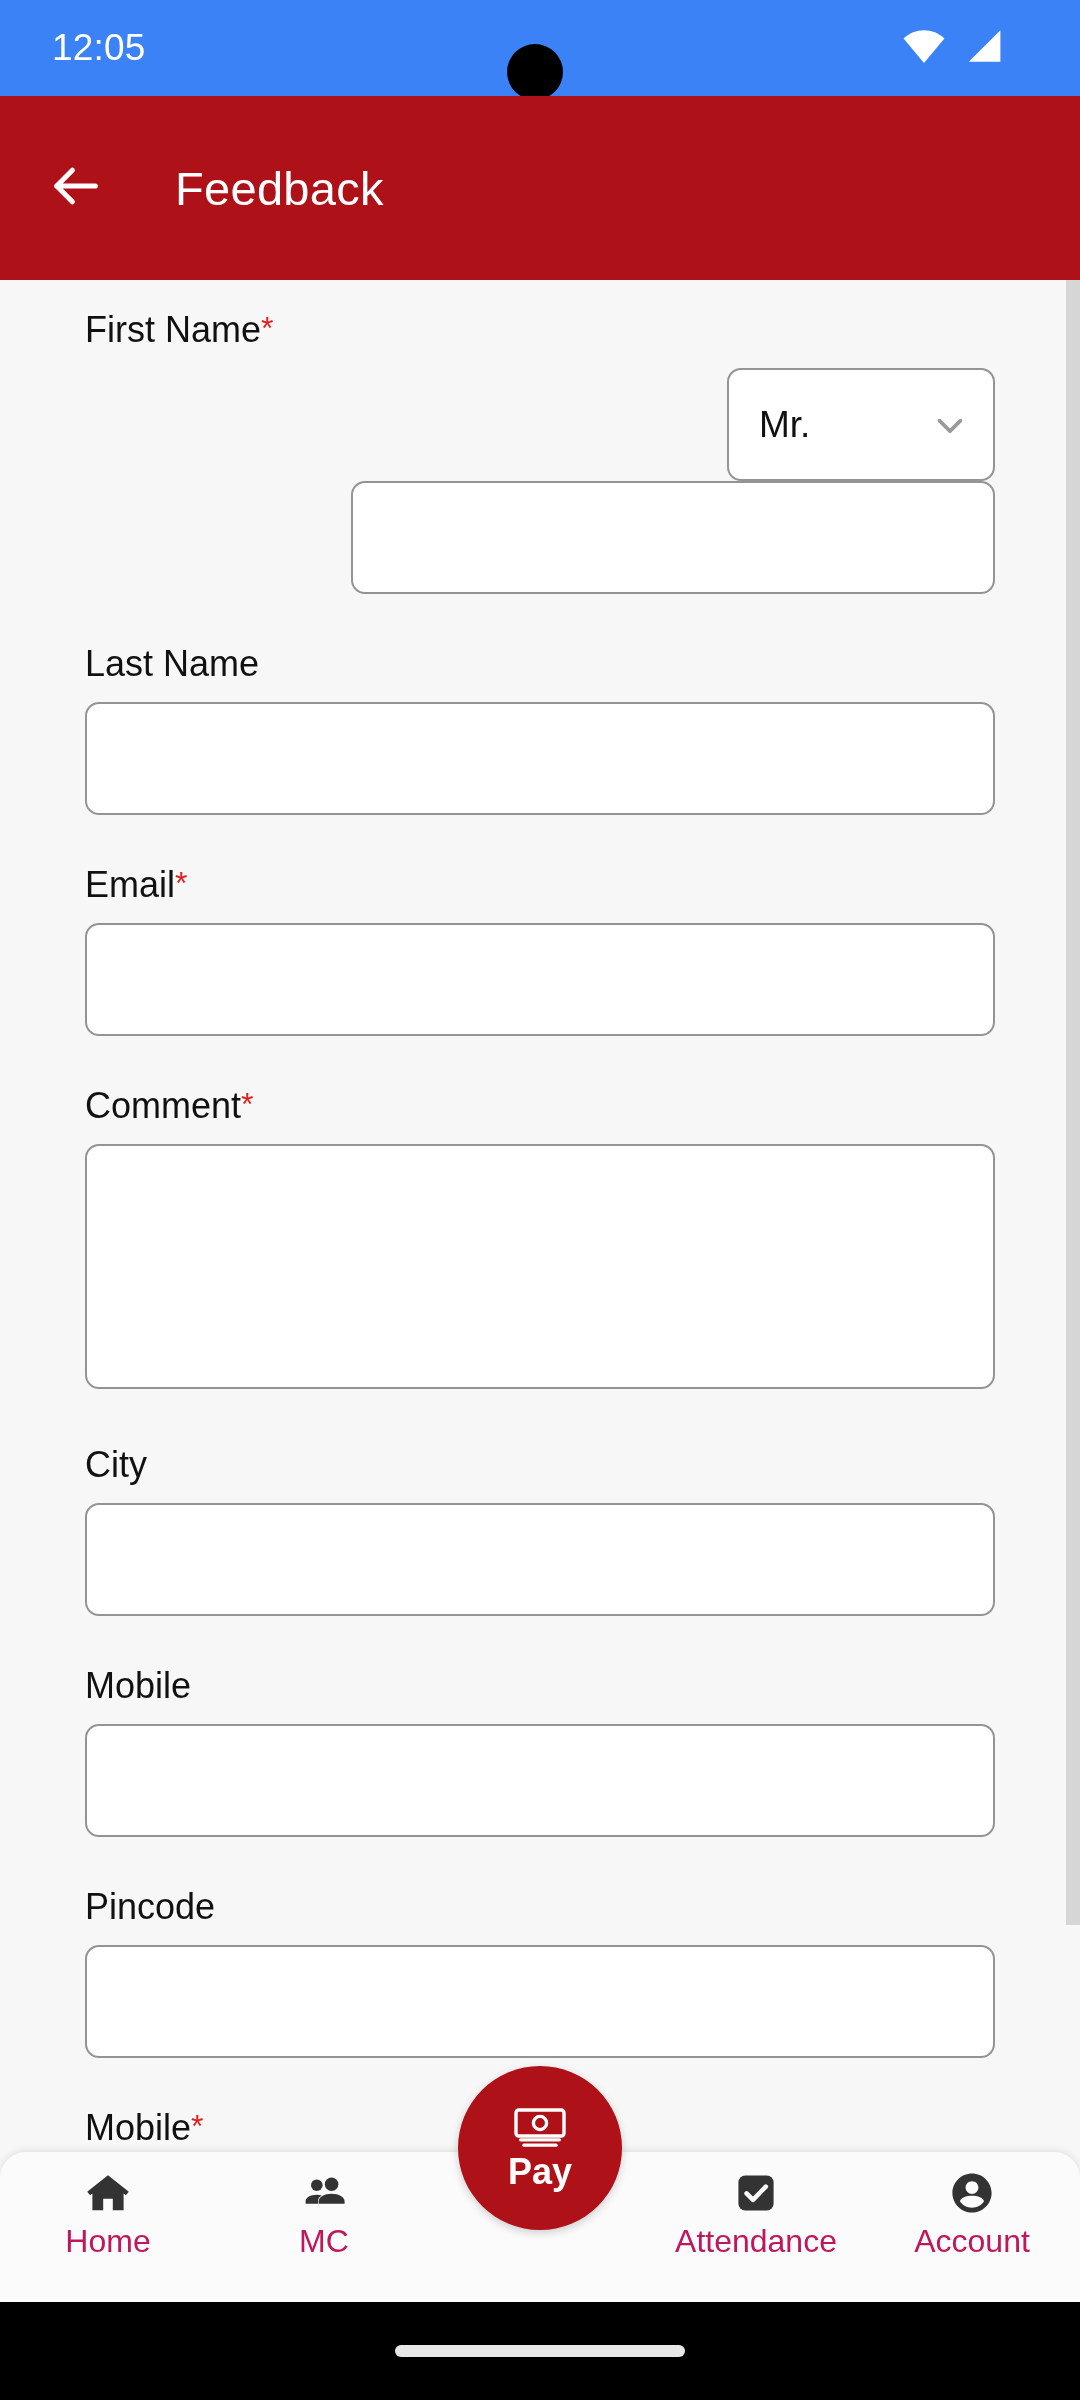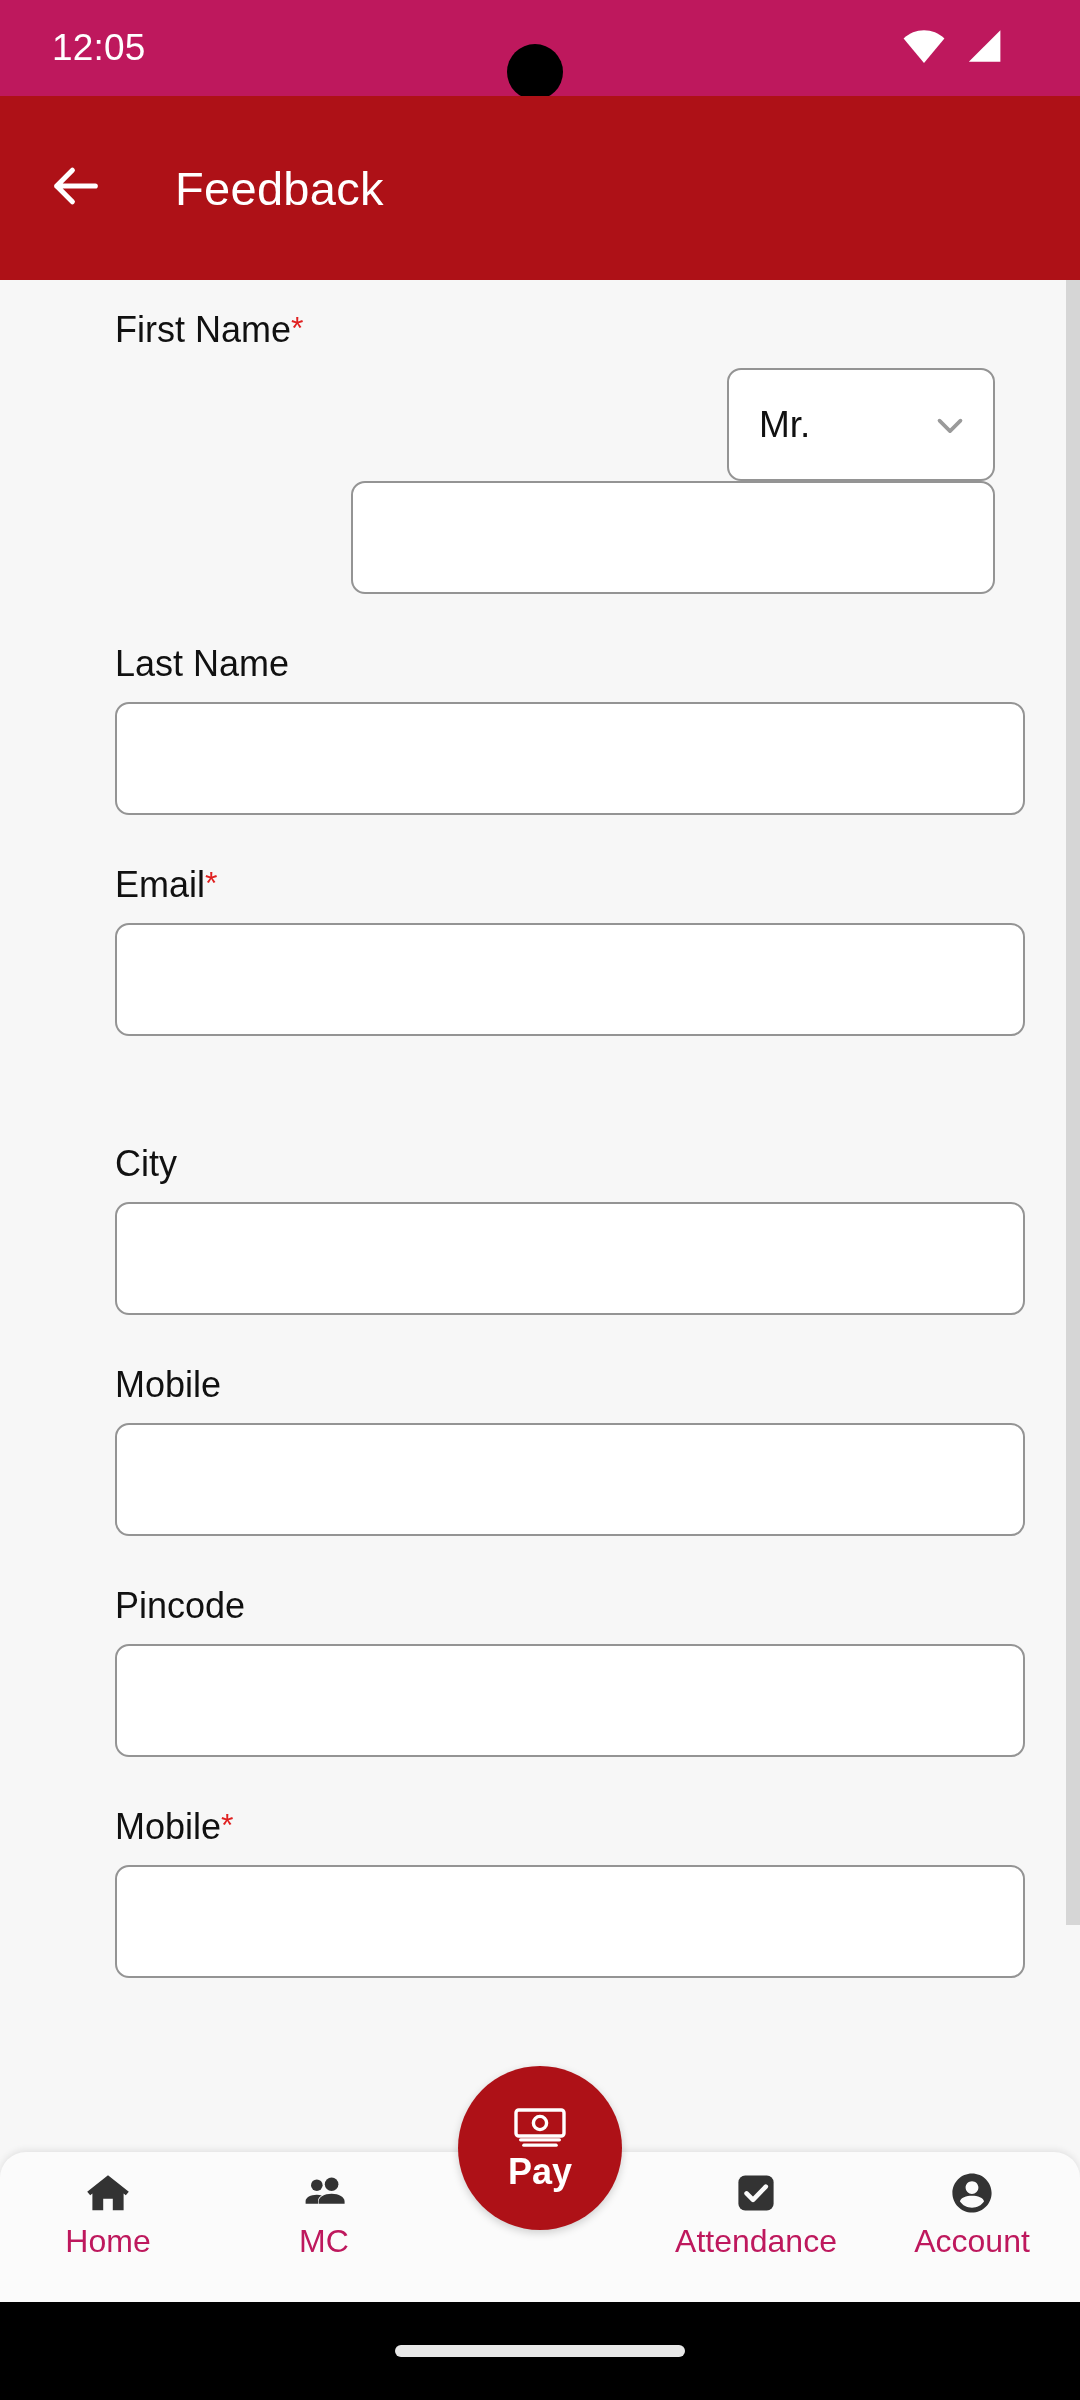--- a/index.html
+++ b/index.html
@@ -13,21 +13,21 @@
     position:relative;
     width:1080px; height:2400px;
     background:#f7f7f7;
     overflow:hidden;
   }
 
   
   #statusbar {
     position:absolute; top:0; left:0;
     width:1080px; height:96px;
-    background:#be185d;
+    background:#3b82f6;
     display:flex; align-items:center;
   }
   #status-time {
     position:absolute; left:52px; top:50%;
     transform:translateY(-50%);
     color:#ffffff; font-size:37px; letter-spacing:0.2px;
   }
   #camera-punch {
     position:absolute; left:507px; top:44px;
     width:56px; height:56px;
@@ -72,21 +72,21 @@
     height:1912px;
     background:#f7f7f7;
     overflow:hidden;
   }
   #form {
     position:absolute;
     top:0; left:0;
     width:1080px;
     padding:32px 0 0 0;
   }
-  .field { padding:0 85px 0 85px;margin-left:30px; }
+  .field { padding:0 85px 0 85px; }
   .field-label {
     font-size:36px;
     color:#111111;
     line-height:1.0;
     margin-bottom:20px;
     white-space:nowrap;
   }
   .req { color:#e02020; font-size:32px; vertical-align:top; line-height:1; }
 
   .input-box {
@@ -269,20 +269,24 @@
 
       <div class="gap-sm"></div>
 
       <div class="field">
         <div class="field-label"><span>Email</span><span class="req">*</span></div>
         <div class="input-box"></div>
       </div>
 
       <div class="gap-sm"></div>
 
+      <div class="field">
+        <div class="field-label"><span>Comment</span><span class="req">*</span></div>
+        <div class="input-box tall"></div>
+      </div>
 
       <div class="gap-md"></div>
 
       <div class="field">
         <div class="field-label">City</div>
         <div class="input-box"></div>
       </div>
 
       <div class="gap-sm"></div>
 

